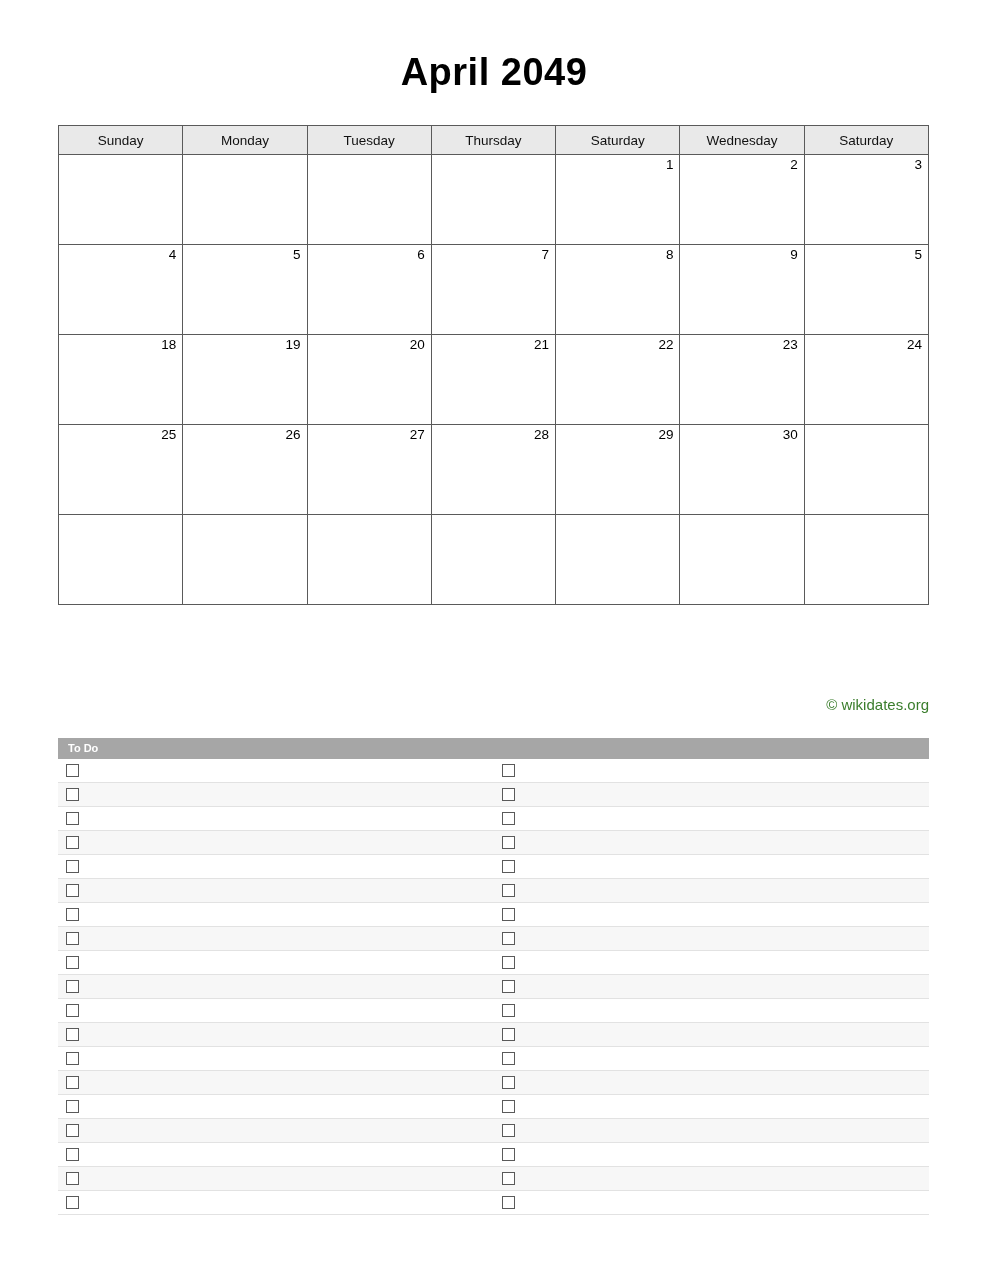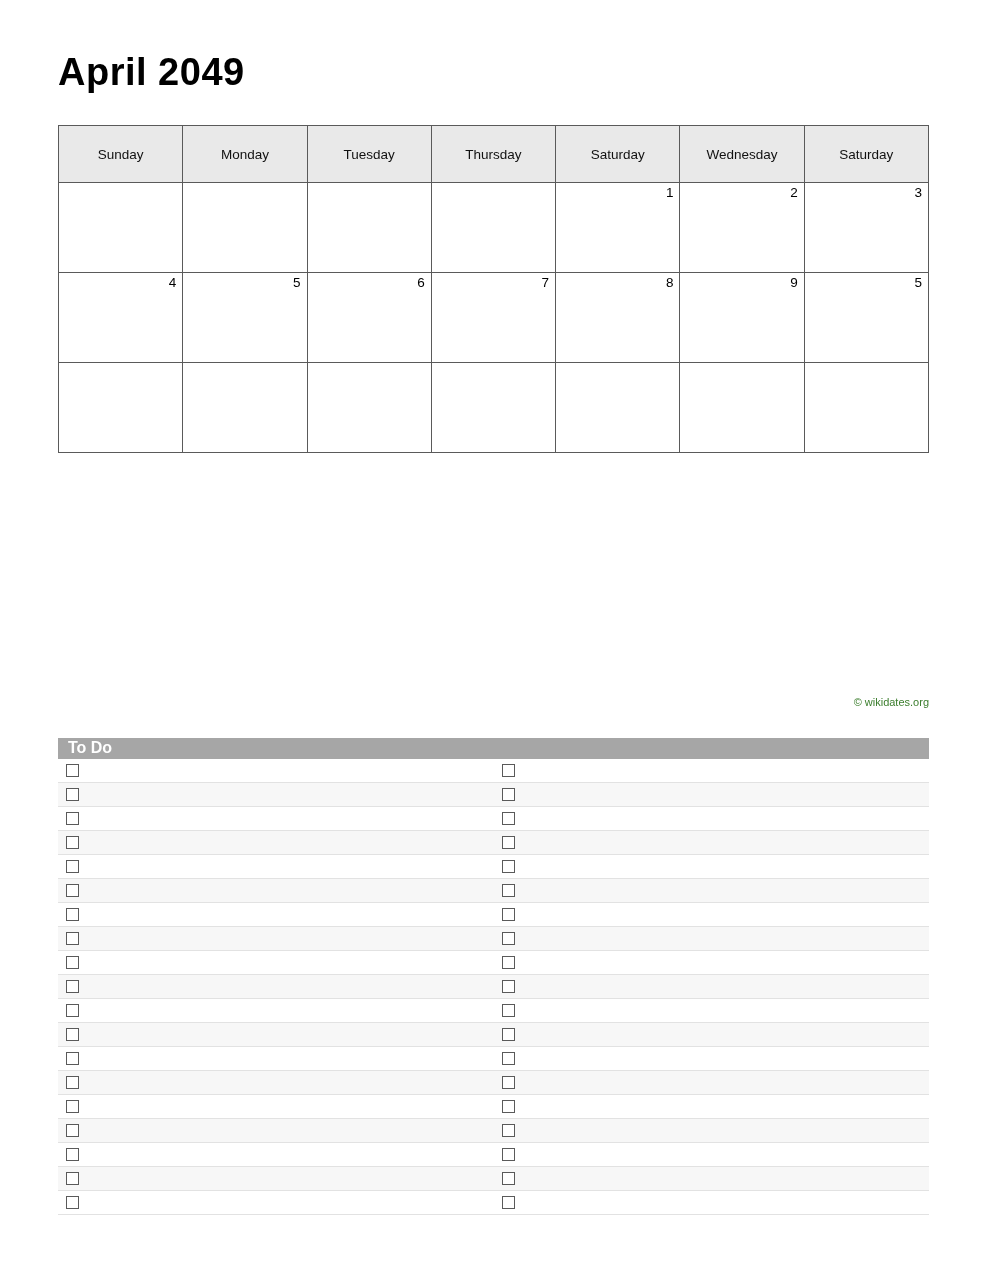--- a/index.html
+++ b/index.html
@@ -23,21 +23,21 @@
     width: 989px;
     height: 1280px;
   }
 
   
   .cal-title {
     position: absolute;
     left: 58px;
     top: 52px;
     width: 872px;
-    text-align: left;
+    text-align: center;
     font-size: 38px;
     font-weight: bold;
     letter-spacing: 0.5px;
     line-height: 1.1;
     color: #000;
   }
 
   
   .calendar {
     position: absolute;
@@ -46,21 +46,21 @@
     width: 871px;
     border-collapse: collapse;
     table-layout: fixed;
   }
   .calendar th {
     border: 1px solid #5a5a5a;
     background: #e9e9e9;
     font-size: 13.5px;
     font-weight: normal;
     height: 24px;
-    padding: 16px;
+    padding: 2px;
     text-align: center;
     vertical-align: middle;
     color: #111;
   }
   .calendar td {
     border: 1px solid #5a5a5a;
     height: 87px;
     padding: 2px 6px 0 0;
     vertical-align: top;
     text-align: right;
@@ -71,37 +71,37 @@
   .calendar td .daynum {
     display: block;
     line-height: 16px;
   }
 
   
   .credit {
     position: absolute;
     right: 60px;
     top: 696px;
-    font-size: 11px;
+    font-size: 15px;
     color: #3a7d2c;
     text-align: right;
     white-space: nowrap;
   }
 
   
   .todo {
     position: absolute;
     left: 58px;
     top: 738px;
     width: 871px;
   }
   .todo-header {
     background: #a6a6a6;
     color: #ffffff;
-    font-size: 16px;
+    font-size: 11px;
     font-weight: bold;
     padding: 3px 0 3px 10px;
     line-height: 14px;
     height: 15px;
   }
   .todo-rows {
     width: 100%;
   }
   .todo-row {
     display: flex;
@@ -196,20 +196,66 @@
           </td>
         <td>
             <span class="daynum">9</span>
           </td>
         <td>
             <span class="daynum">5</span>
           </td>
       </tr>
       <tr>
         <td>
+            <span class="daynum">18</span>
+          </td>
+        <td>
+            <span class="daynum">19</span>
+          </td>
+        <td>
+            <span class="daynum">20</span>
+          </td>
+        <td>
+            <span class="daynum">21</span>
+          </td>
+        <td>
+            <span class="daynum">22</span>
+          </td>
+        <td>
+            <span class="daynum">23</span>
+          </td>
+        <td>
+            <span class="daynum">24</span>
+          </td>
+      </tr>
+      <tr>
+        <td>
+            <span class="daynum">25</span>
+          </td>
+        <td>
+            <span class="daynum">26</span>
+          </td>
+        <td>
+            <span class="daynum">27</span>
+          </td>
+        <td>
+            <span class="daynum">28</span>
+          </td>
+        <td>
+            <span class="daynum">29</span>
+          </td>
+        <td>
+            <span class="daynum">30</span>
+          </td>
+        <td>
+            <span class="daynum"></span>
+          </td>
+      </tr>
+      <tr>
+        <td>
             <span class="daynum"></span>
           </td>
         <td>
             <span class="daynum"></span>
           </td>
         <td>
             <span class="daynum"></span>
           </td>
         <td>
             <span class="daynum"></span>

